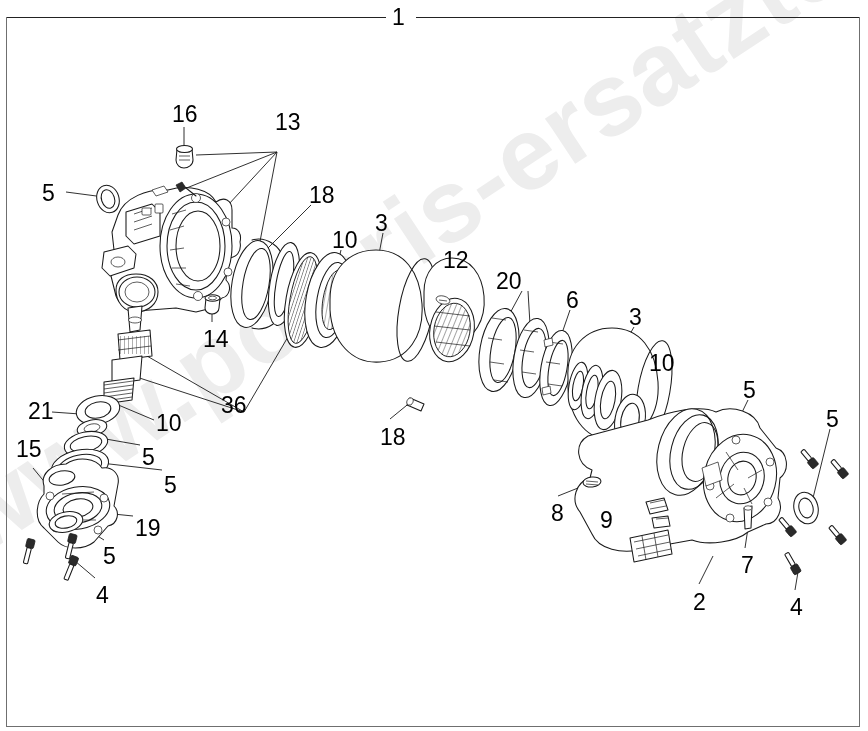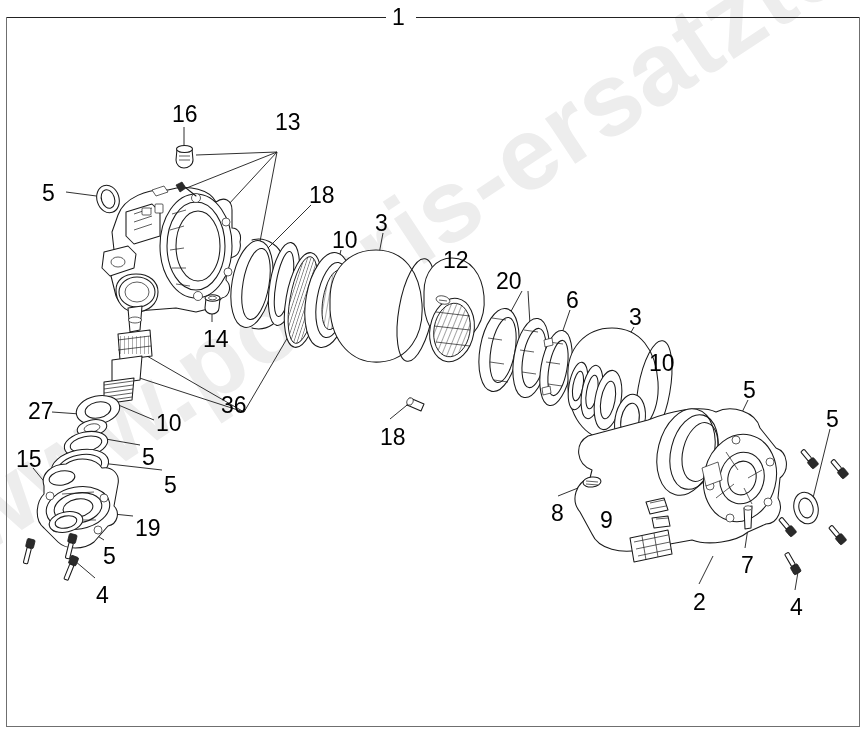--- a/index.html
+++ b/index.html
@@ -441,26 +441,26 @@
     <div class="lbl" style="left:375px;top:212px">3</div>
     <div class="lbl" style="left:332px;top:229px">10</div>
     <div class="lbl" style="left:443px;top:249px">12</div>
     <div class="lbl" style="left:496px;top:270px">20</div>
     <div class="lbl" style="left:566px;top:289px">6</div>
     <div class="lbl" style="left:629px;top:306px">3</div>
     <div class="lbl" style="left:203px;top:328px">14</div>
     <div class="lbl" style="left:649px;top:352px">10</div>
     <div class="lbl" style="left:743px;top:379px">5</div>
     <div class="lbl" style="left:221px;top:394px">36</div>
-    <div class="lbl" style="left:28px;top:400px">27</div>
+    <div class="lbl" style="left:28px;top:400px">21</div>
     <div class="lbl" style="left:826px;top:408px">5</div>
     <div class="lbl" style="left:156px;top:412px">10</div>
     <div class="lbl" style="left:380px;top:426px">18</div>
     <div class="lbl" style="left:142px;top:446px">5</div>
-    <div class="lbl" style="left:16px;top:448px">15</div>
+    <div class="lbl" style="left:16px;top:438px">15</div>
     <div class="lbl" style="left:164px;top:474px">5</div>
     <div class="lbl" style="left:551px;top:502px">8</div>
     <div class="lbl" style="left:600px;top:509px">9</div>
     <div class="lbl" style="left:135px;top:517px">19</div>
     <div class="lbl" style="left:103px;top:545px">5</div>
     <div class="lbl" style="left:741px;top:554px">7</div>
     <div class="lbl" style="left:96px;top:584px">4</div>
     <div class="lbl" style="left:693px;top:591px">2</div>
     <div class="lbl" style="left:790px;top:596px">4</div>
   </div>

